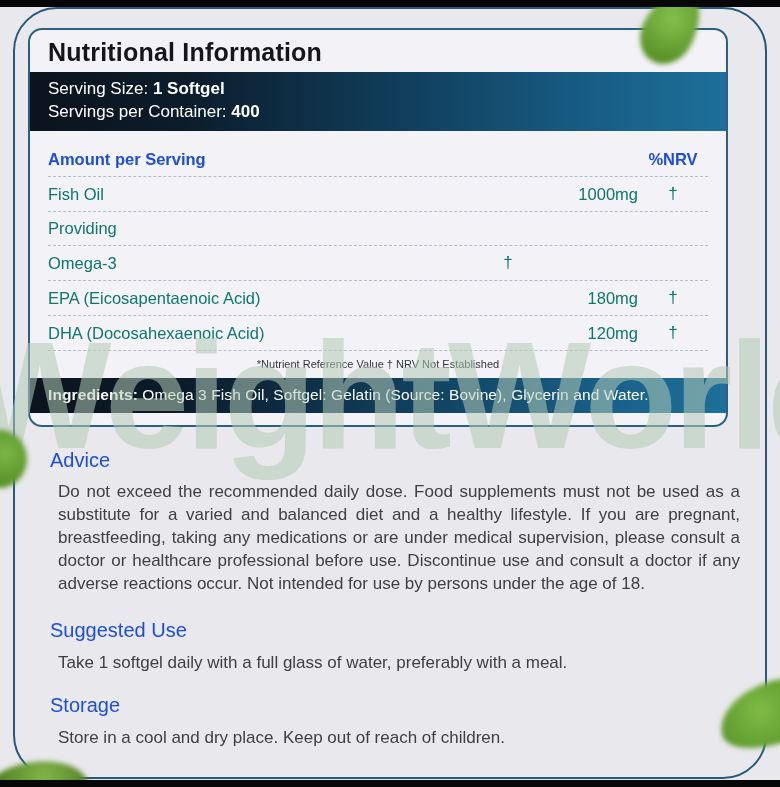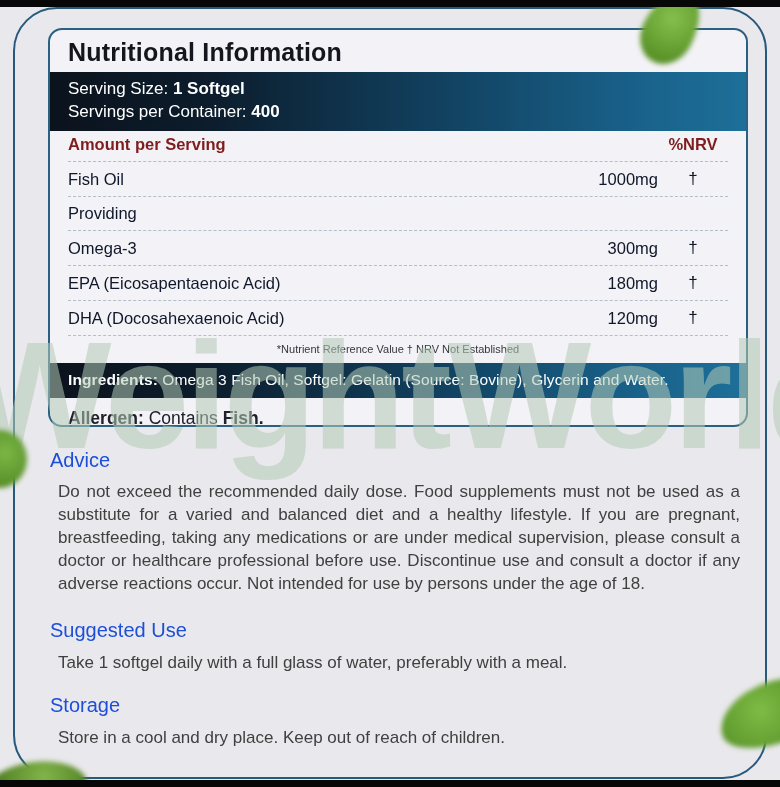--- a/index.html
+++ b/index.html
@@ -17,21 +17,21 @@
   .black-bar.bottom { bottom: 0; }
 
   .outer-frame {
     position: absolute; left: 13px; top: 7px; width: 754px; height: 772px;
     border: 2px solid #26597c; border-radius: 44px;
     z-index: 1; pointer-events: none;
   }
 
   
   .card {
-    position: absolute; left: 48px; top: 28px; width: 700px; height: 399px;
+    position: absolute; left: 28px; top: 28px; width: 700px; height: 399px;
     background: #f3f2f6;
     border: 2px solid #2a6183;
     border-radius: 14px;
     overflow: hidden;
     z-index: 10;
   }
   .card-title {
     padding: 8px 18px 5px 18px;
     font-size: 25px; font-weight: 800; letter-spacing: 0.2px;
     color: #15151d;
@@ -39,31 +39,31 @@
   .grad-bar {
     background: linear-gradient(90deg, #0b131d 0%, #0c1c2b 22%, #11405e 55%, #19628b 85%, #1d6f99 100%);
     color: #ffffff;
   }
   .serving-bar { padding: 6px 32px 8px 18px; font-size: 17px; line-height: 1.33; }
   .bold { font-weight: bold; }
 
   .table-wrap { margin: 0 18px; }
   .t-header {
     display: grid; grid-template-columns: 1fr 260px 70px;
-    padding: 4px 0 7px 0;
+    padding: 19px 0 7px 0;
     border-bottom: 1px dashed #b3bfc8;
-    font-size: 16.5px; font-weight: bold; color: #7f1d1d;
+    font-size: 16.5px; font-weight: bold; color: #1d4ed8;
   }
   .t-header .col-nrv { text-align: center; }
   .t-row {
     display: grid; grid-template-columns: 1fr 260px 70px;
     align-items: center;
     padding: 7px 0;
     border-bottom: 1px dashed #b3bfc8;
-    font-size: 16.5px; color: #0f172a;
+    font-size: 16.5px; color: #0f766e;
   }
   .t-row .col-amount { text-align: right; }
   .t-row .col-nrv { text-align: center; font-size: 17px; }
   .t-footnote {
     text-align: center; padding: 7px 0 8px 0;
     font-size: 11px; color: #35353d;
   }
   .ingredients-bar { padding: 8px 18px 9px 18px; font-size: 15.5px; letter-spacing: 0.1px; }
   .allergen-line { padding: 10px 18px 13px 18px; font-size: 17.5px; color: #20202a; }
 
@@ -154,21 +154,20 @@
       <span class="col-amount">1000mg</span>
       <span class="col-nrv">†</span>
     </div>
     <div class="t-row">
       <span class="col-name">Providing</span>
       <span class="col-amount"></span>
       <span class="col-nrv"></span>
     </div>
     <div class="t-row">
       <span class="col-name">Omega-3</span>
-      <span class="col-amount">300mg</span>
       <span class="col-nrv">†</span>
     </div>
     <div class="t-row">
       <span class="col-name">EPA (Eicosapentaenoic Acid)</span>
       <span class="col-amount">180mg</span>
       <span class="col-nrv">†</span>
     </div>
     <div class="t-row">
       <span class="col-name">DHA (Docosahexaenoic Acid)</span>
       <span class="col-amount">120mg</span>

